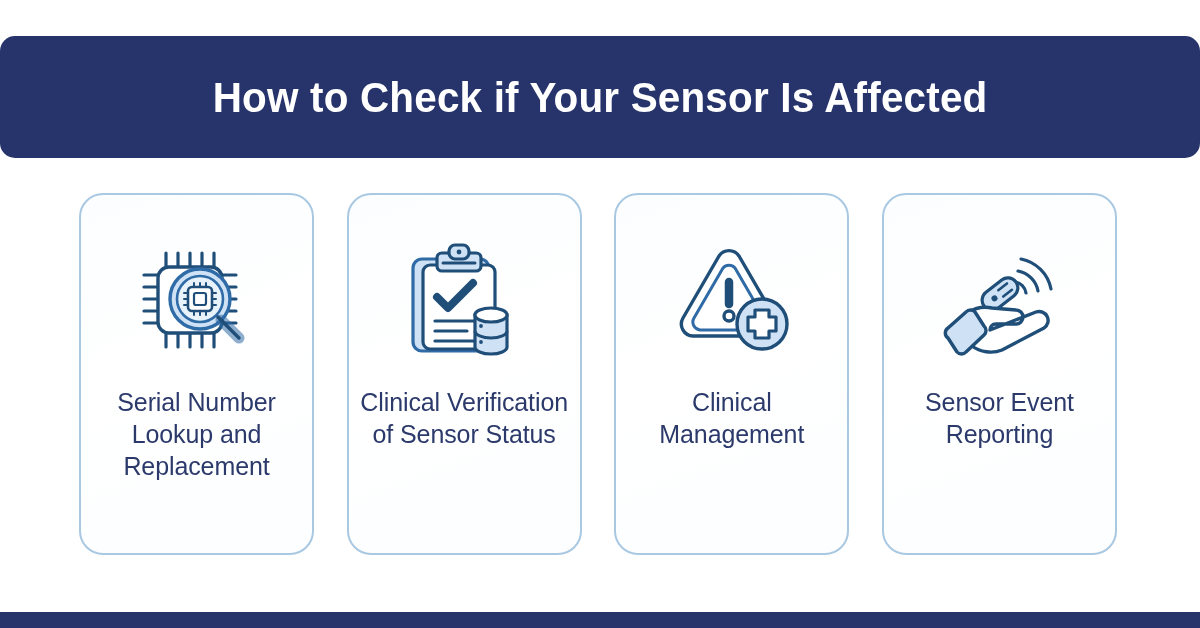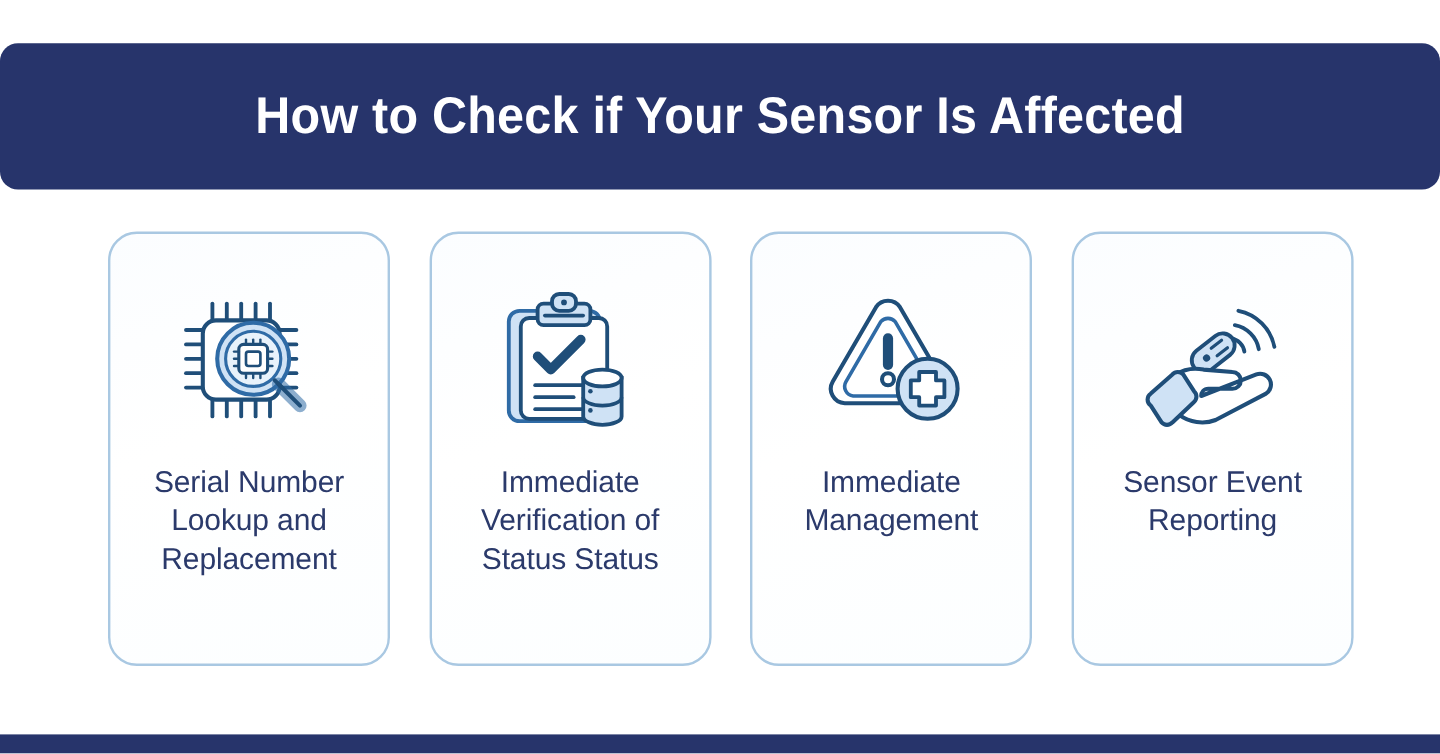--- a/index.html
+++ b/index.html
@@ -51,21 +51,21 @@
     left: 0;
     top: 612px;
     width: 1200px;
     height: 16px;
     background: #27346b;
   }
 
   
   .cards-row {
     position: absolute;
-    left: 90px;
+    left: 79px;
     top: 193px;
     width: 1038px;
     height: 362px;
     display: flex;
     justify-content: space-between;
   }
 
   .card {
     width: 235px;
     height: 362px;
@@ -196,39 +196,39 @@
 
           <g>
             <path d="M70 72 v32 a16 7 0 0 0 32 0 v-32 z" fill="#cfe2f5" stroke="#1f4e79" stroke-width="3.2"></path>
             <ellipse cx="86" cy="72" rx="16" ry="7" fill="#ffffff" stroke="#1f4e79" stroke-width="3.2"></ellipse>
             <path d="M70 88 a16 7 0 0 0 32 0" fill="none" stroke="#1f4e79" stroke-width="3"></path>
             <circle cx="76" cy="83" r="1.9" fill="#1f4e79"></circle>
             <circle cx="76" cy="99" r="1.9" fill="#1f4e79"></circle>
           </g>
         </svg>
       </div>
-      <div class="card-label">Immediate Verification of Status Status</div>
+      <div class="card-label">Clinical Verification of Sensor Status</div>
     </div>
 
     <div class="card">
       <div class="card-icon">
         <svg width="116" height="112" viewBox="0 0 116 112" fill="none">
 
           <path d="M45 10 a12 12 0 0 1 20 0 L101 72 a12 12 0 0 1 -10 18 L19 90 a12 12 0 0 1 -10 -18 Z" fill="#ffffff" stroke="#1f4e79" stroke-width="3.4" stroke-linejoin="round"></path>
 
           <path d="M49 22 a8 8 0 0 1 12 0 L90 72 a8 8 0 0 1 -6 12 L26 84 a8 8 0 0 1 -6 -12 Z" fill="#ffffff" stroke="#2f6ba6" stroke-width="3" stroke-linejoin="round"></path>
 
           <path d="M55 36 v22" stroke="#1f4e79" stroke-width="8.5" stroke-linecap="round"></path>
           <circle cx="55" cy="70" r="5" fill="#ffffff" stroke="#1f4e79" stroke-width="3.4"></circle>
 
           <circle cx="88" cy="78" r="25" fill="#cfe2f5" stroke="#1f4e79" stroke-width="3.4"></circle>
           <path d="M81 64 h14 v7 h7 v14 h-7 v7 h-14 v-7 h-7 v-14 h7 z" fill="#ffffff" stroke="#1f4e79" stroke-width="3.2" stroke-linejoin="round"></path>
         </svg>
       </div>
-      <div class="card-label">Immediate Management</div>
+      <div class="card-label">Clinical Management</div>
     </div>
 
     <div class="card">
       <div class="card-icon">
         <svg width="126" height="112" viewBox="0 0 126 112" fill="none">
 
           <g stroke="#1f4e79" stroke-width="3.2" stroke-linecap="round" fill="none">
             <path d="M79 36 a13 13 0 0 1 11 11"></path>
             <path d="M82 25 a25 25 0 0 1 20 20"></path>
             <path d="M85 13 a38 38 0 0 1 30 30"></path>

